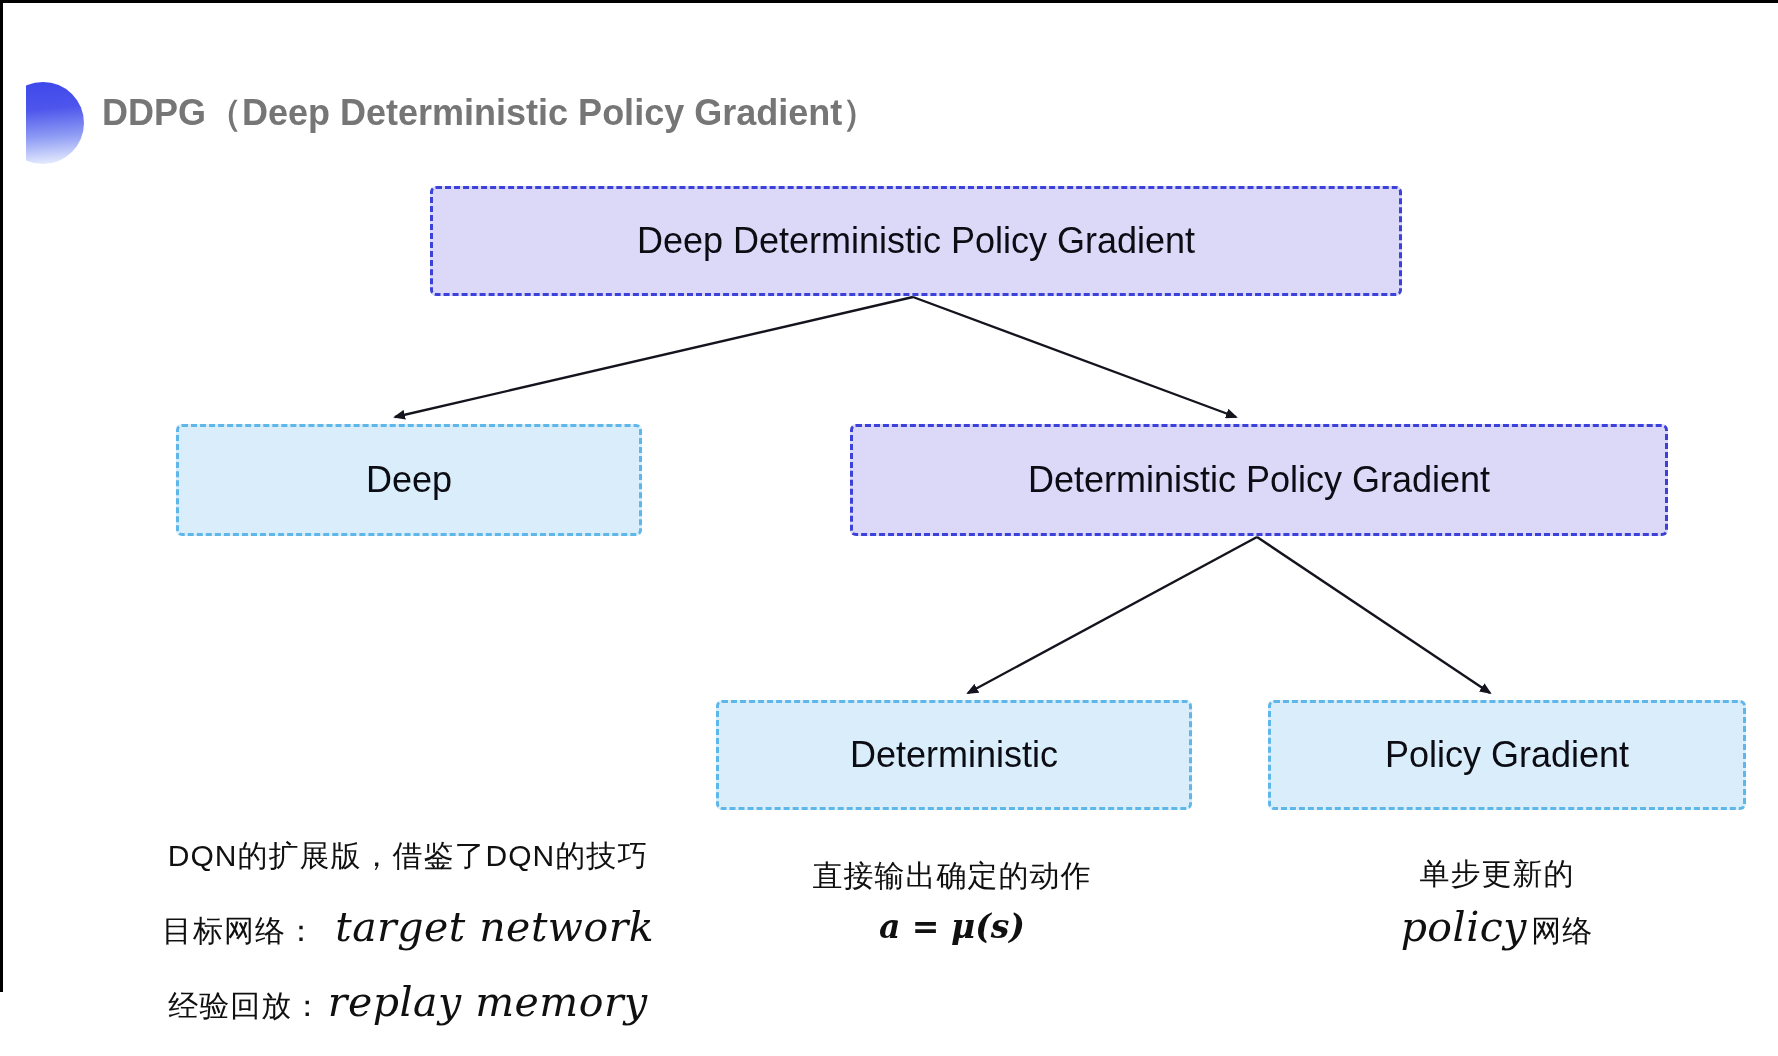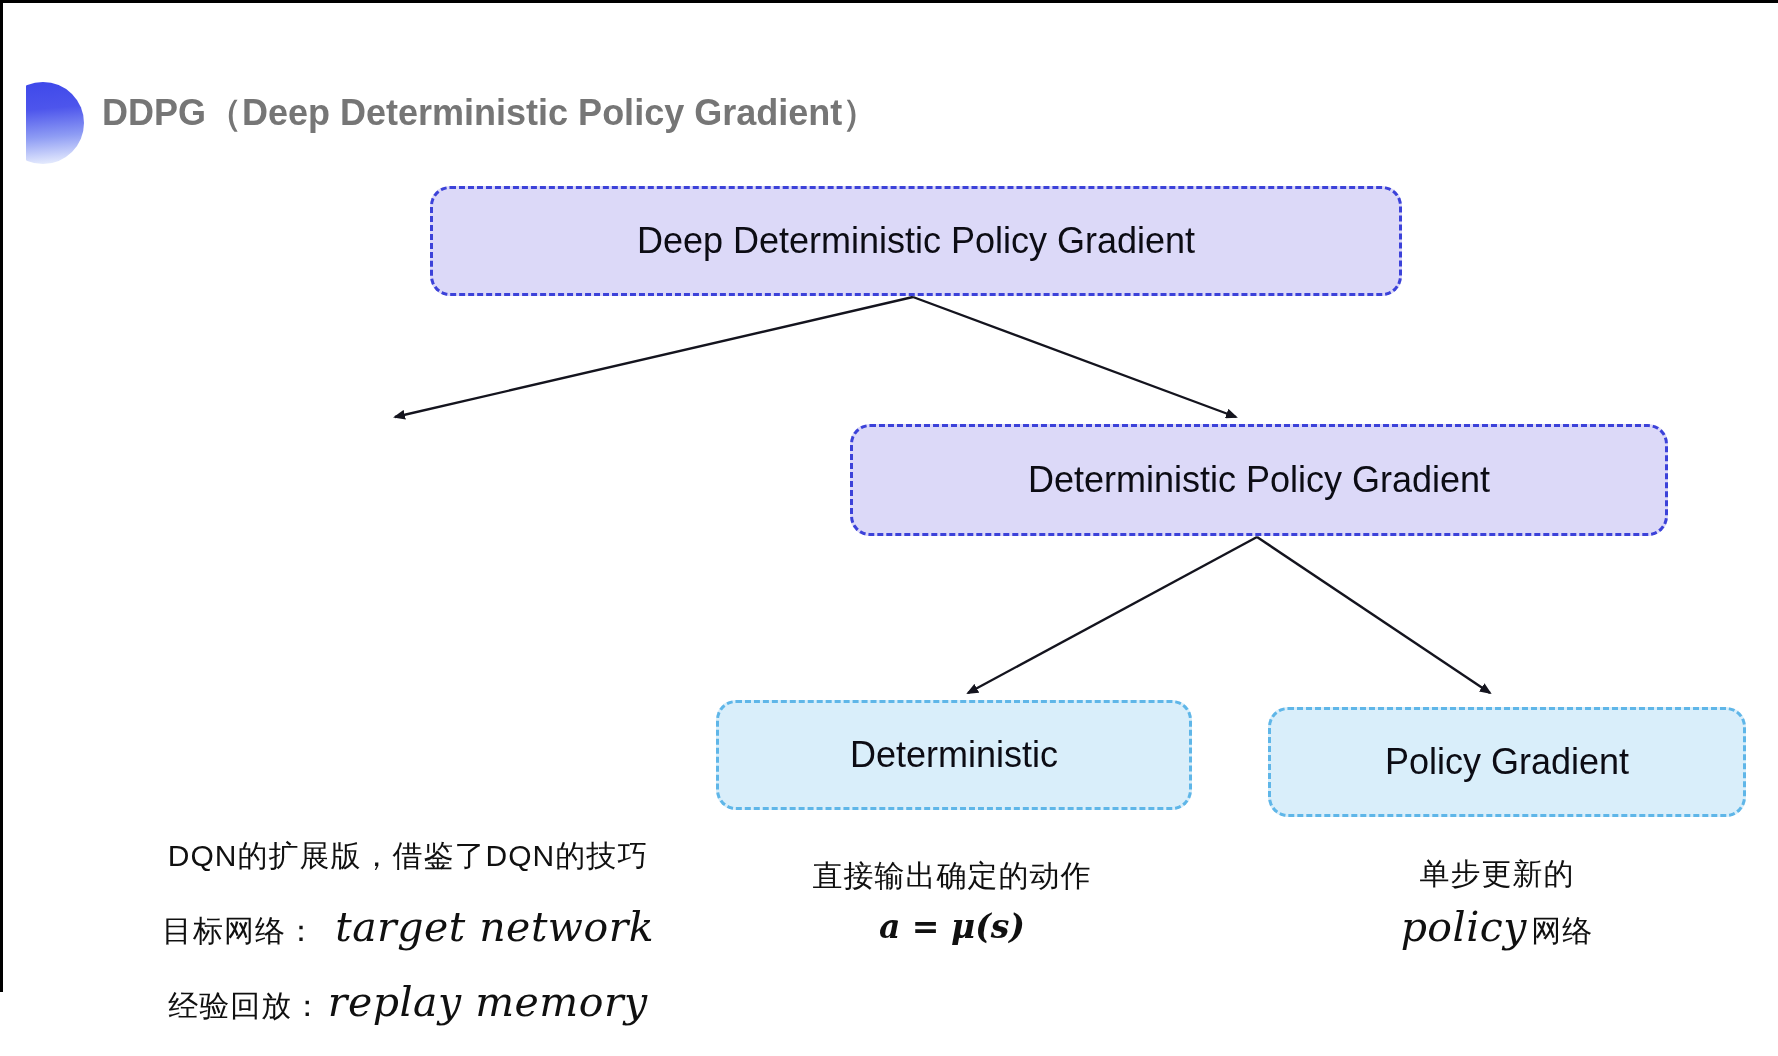--- a/index.html
+++ b/index.html
@@ -34,32 +34,32 @@
     letter-spacing: 0px; white-space: nowrap;
   }
 
   
   svg.arrows { position: absolute; left: 0; top: 0; width: 1778px; height: 1056px; pointer-events: none; }
 
   
   .node {
     position: absolute;
     display: flex; align-items: center; justify-content: center;
-    border-radius: 20px;
+    border-radius: 6px;
     font-size: 36px; font-weight: 500; color: #0c0c14;
     text-align: left; white-space: nowrap;
   }
   .node.purple { background: #dcd9f8; border: 3px dashed #3c42d9; }
   .node.cyan   { background: #d9eefa; border: 3px dashed #5fb6e8; }
 
   #node-root { left: 430px; top: 186px; width: 972px; height: 110px; }
   #node-deep { left: 176px; top: 424px; width: 466px; height: 112px; }
   #node-dpg  { left: 850px; top: 424px; width: 818px; height: 112px; }
   #node-det  { left: 716px; top: 700px; width: 476px; height: 110px; }
-  #node-pg   { left: 1268px; top: 700px; width: 478px; height: 110px; margin-top: 7px; }
+  #node-pg   { left: 1268px; top: 700px; width: 478px; height: 110px; }
 
   
   .note {
     position: absolute;
     display: flex; flex-direction: column; align-items: center;
     color: #101010; text-align: center; white-space: nowrap;
   }
   .note .cjk { font-size: 30px; font-weight: 500; letter-spacing: 1px; }
   .note .term {
     font-family: "DejaVu Serif", "Liberation Serif", serif;
@@ -96,20 +96,23 @@
     <line x1="913" y1="297" x2="395" y2="417" stroke="#14141e" stroke-width="2.4" marker-end="url(#ah)"></line>
     <line x1="913" y1="297" x2="1236" y2="417" stroke="#14141e" stroke-width="2.4" marker-end="url(#ah)"></line>
     <line x1="1257" y1="537" x2="968" y2="693" stroke="#14141e" stroke-width="2.4" marker-end="url(#ah)"></line>
     <line x1="1257" y1="537" x2="1490" y2="693" stroke="#14141e" stroke-width="2.4" marker-end="url(#ah)"></line>
   </svg>
 
   <div id="node-root" class="node purple">
     <span>Deep Deterministic Policy Gradient</span>
   </div>
 
+  <div id="node-deep" class="node cyan">
+    <span>Deep</span>
+  </div>
 
   <div id="node-dpg" class="node purple">
     <span>Deterministic Policy Gradient</span>
   </div>
 
   <div id="node-det" class="node cyan">
     <span>Deterministic</span>
   </div>
 
   <div id="node-pg" class="node cyan">

